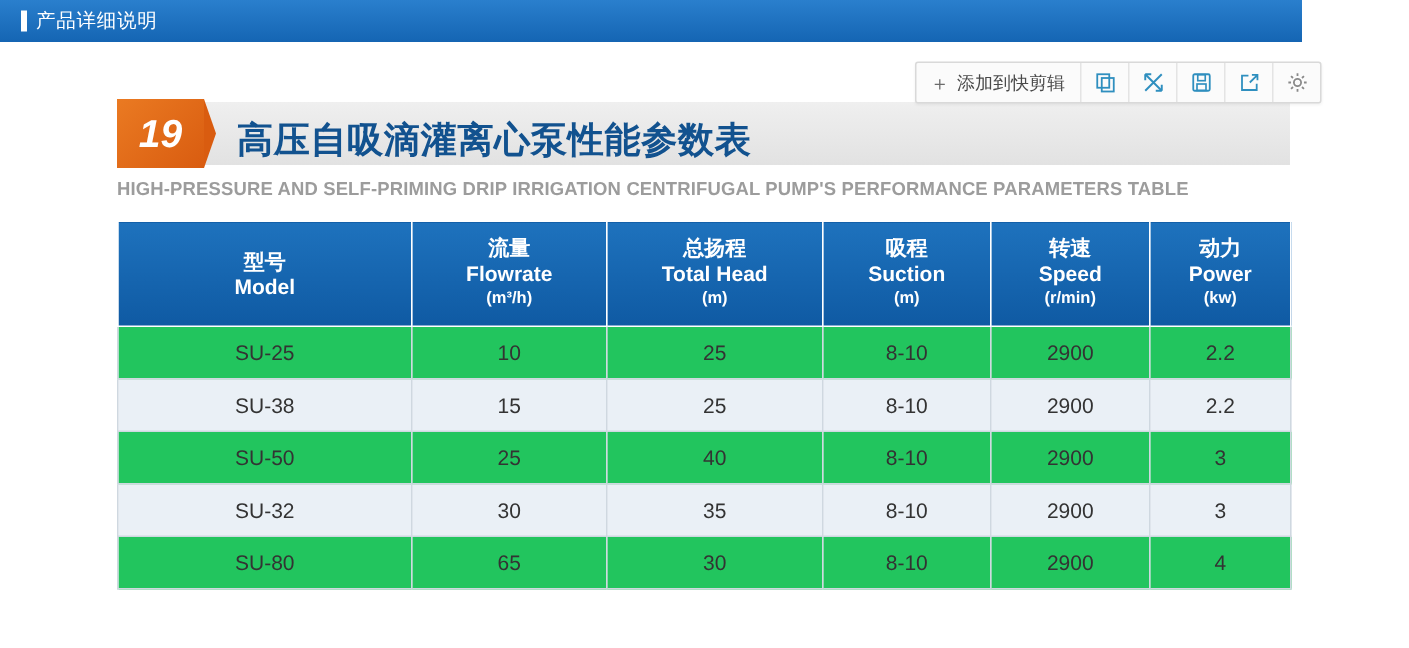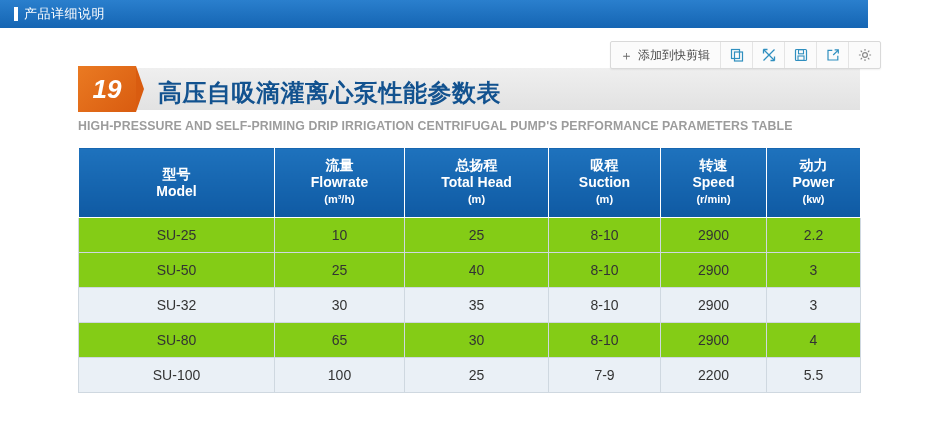--- a/index.html
+++ b/index.html
@@ -172,21 +172,21 @@
   }
   table.spec th .cn { display: block; font-size: 14px; }
   table.spec th .en { display: block; font-size: 14px; }
   table.spec th .unit { display: block; font-size: 11px; }
   table.spec td {
     font-size: 14px;
     color: #333333;
     text-align: center;
     height: 32px;
     border: 1px solid #cfd8e0;
-    background: #84cc16;
+    background: #22c55e;
   }
   table.spec tr.alt td {
     background: #eaf0f6;
   }
   table.spec col.c-model { width: 196px; }
   table.spec col.c-flow  { width: 130px; }
   table.spec col.c-head  { width: 144px; }
   table.spec col.c-suct  { width: 112px; }
   table.spec col.c-speed { width: 106px; }
   table.spec col.c-power { width: 94px; }
@@ -305,20 +305,28 @@
       </thead>
       <tbody>
         <tr>
           <td>SU-25</td>
           <td>10</td>
           <td>25</td>
           <td>8-10</td>
           <td>2900</td>
           <td>2.2</td>
         </tr>
+        <tr class="alt">
+          <td>SU-38</td>
+          <td>15</td>
+          <td>25</td>
+          <td>8-10</td>
+          <td>2900</td>
+          <td>2.2</td>
+        </tr>
         <tr>
           <td>SU-50</td>
           <td>25</td>
           <td>40</td>
           <td>8-10</td>
           <td>2900</td>
           <td>3</td>
         </tr>
         <tr class="alt">
           <td>SU-32</td>
@@ -329,25 +337,17 @@
           <td>3</td>
         </tr>
         <tr>
           <td>SU-80</td>
           <td>65</td>
           <td>30</td>
           <td>8-10</td>
           <td>2900</td>
           <td>4</td>
         </tr>
-        <tr class="alt">
-          <td>SU-100</td>
-          <td>100</td>
-          <td>25</td>
-          <td>7-9</td>
-          <td>2200</td>
-          <td>5.5</td>
-        </tr>
       </tbody>
     </table>
 
   </div>
 </div>
 
 </body></html>

